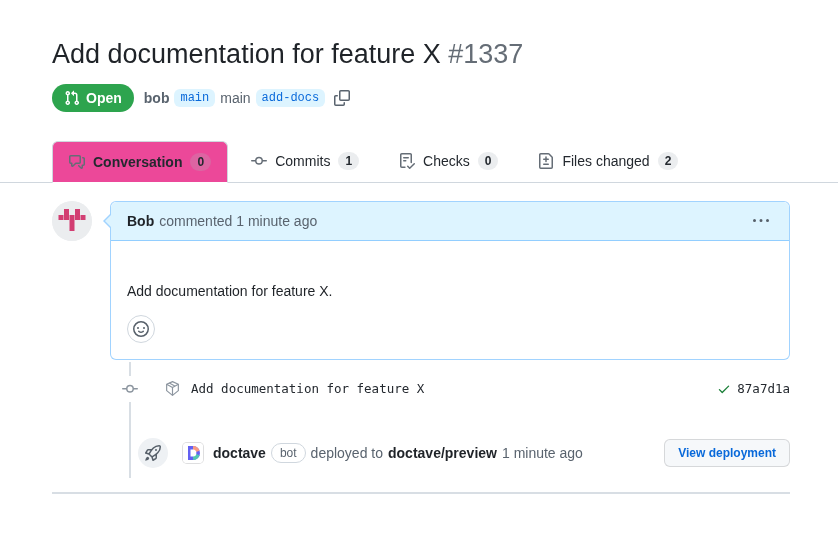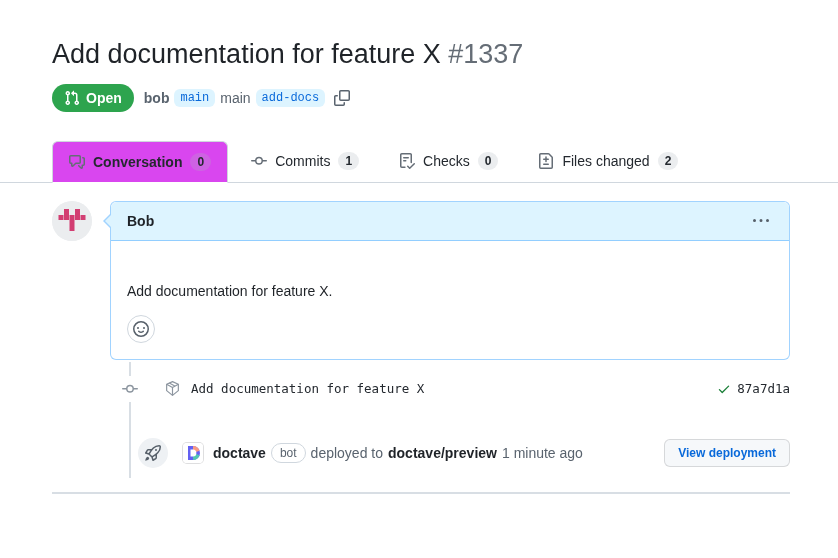--- a/index.html
+++ b/index.html
@@ -35,21 +35,21 @@
   
   .tabs-wrap { margin-top: 28px; border-bottom: 1px solid #d0d7de; padding-left: 52px; display: flex; align-items: flex-end; }
   .tab {
     display: flex; align-items: center; gap: 8px;
     padding: 11px 16px; font-size: 14px; color: #24292f;
     background: transparent; border: 1px solid transparent; cursor: pointer;
     margin-right: 6px; white-space: nowrap;
   }
   .tab .tab-icon { color: #656d76; }
   .tab.active {
-    background: #d946ef; border: 1px solid #d0d7de; border-bottom: 1px solid #fff;
+    background: #ec4899; border: 1px solid #d0d7de; border-bottom: 1px solid #fff;
     border-radius: 6px 6px 0 0; margin-bottom: -1px; font-weight: 600; align-items: center;
   }
   .tab-count {
     background: rgba(175,184,193,0.25); color: #24292f; font-weight: 600;
     font-size: 12px; line-height: 18px; padding: 0 7px; border-radius: 2em;
   }
 
   
   .comment-section { display: flex; margin: 18px 48px 0 52px; }
   .avatar {
@@ -209,20 +209,21 @@
         <rect x="6.5" y="14" width="5" height="5"></rect>
         <rect x="28.5" y="14" width="5" height="5"></rect>
         <rect x="17.5" y="14" width="5" height="16"></rect>
       </g>
     </svg>
   </div>
 
   <div class="comment-container">
     <div class="comment-header">
       <span class="comment-author">Bob</span>
+      <span>commented 1 minute ago</span>
       <button class="kebab-btn">
         <span>
           <svg width="16" height="16" viewBox="0 0 16 16" fill="currentColor">
               <path d="M8 9a1.5 1.5 0 1 0 0-3 1.5 1.5 0 0 0 0 3ZM1.5 9a1.5 1.5 0 1 0 0-3 1.5 1.5 0 0 0 0 3Zm13 0a1.5 1.5 0 1 0 0-3 1.5 1.5 0 0 0 0 3Z"></path>
             </svg>
         </span>
       </button>
     </div>
     <div class="comment-body">
       <div>Add documentation for feature X.</div>

